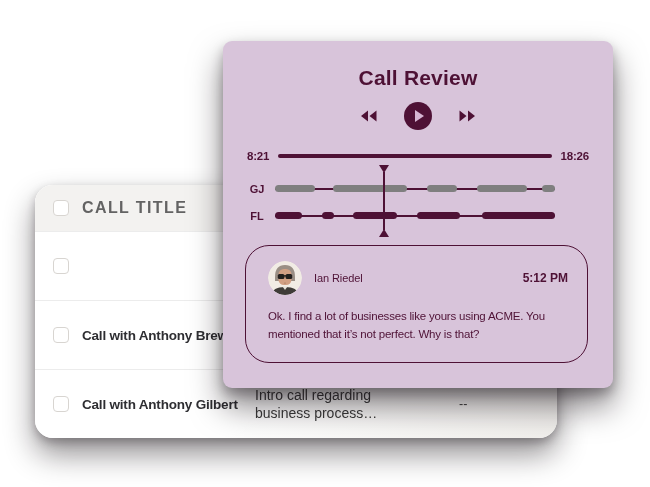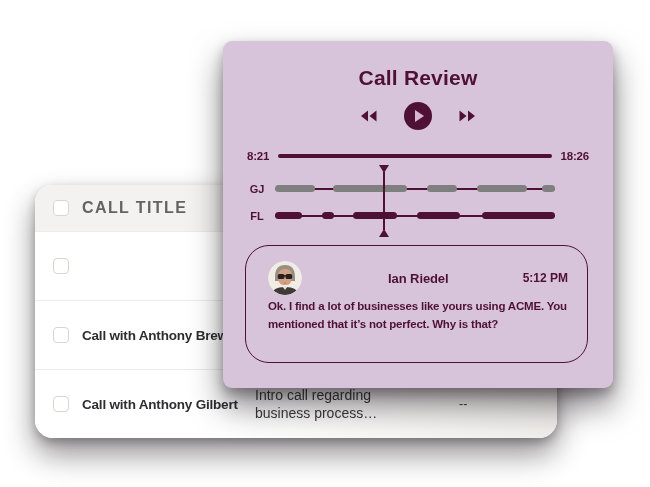--- a/index.html
+++ b/index.html
@@ -84,24 +84,24 @@
     border-left:5.5px solid transparent;border-right:5.5px solid transparent;
     border-bottom:8px solid var(--dark);
   }
 
   .bubble{
     position:absolute;left:22px;top:204px;width:343px;height:118px;box-sizing:border-box;
     border:1.5px solid var(--dark);border-radius:24px;padding:15px 14px 0 22px;
   }
   .bubble-head{display:flex;align-items:center;}
   .avatar{width:34px;height:34px;border-radius:50%;overflow:hidden;flex:none;}
-  .speaker{margin-left:12px;flex:1;font-size:13px;font-weight:700;color:var(--dark);letter-spacing:-0.1px;text-align:center;}
+  .speaker{margin-left:12px;flex:1;font-size:11px;font-weight:400;color:var(--dark);letter-spacing:-0.1px;}
   .msg-time{font-size:12px;font-weight:700;color:var(--dark);margin-right:5px;}
   .msg{
-    margin-top:2px;font-size:11.5px;font-weight:700;color:var(--dark);
+    margin-top:12px;font-size:11.5px;font-weight:400;color:var(--dark);
     line-height:1.6;letter-spacing:-0.2px;
   }
 </style>
 </head>
 <body>
 
 <div class="stage">
 
   <div class="table-card">
     <div class="table-header t-grid">

